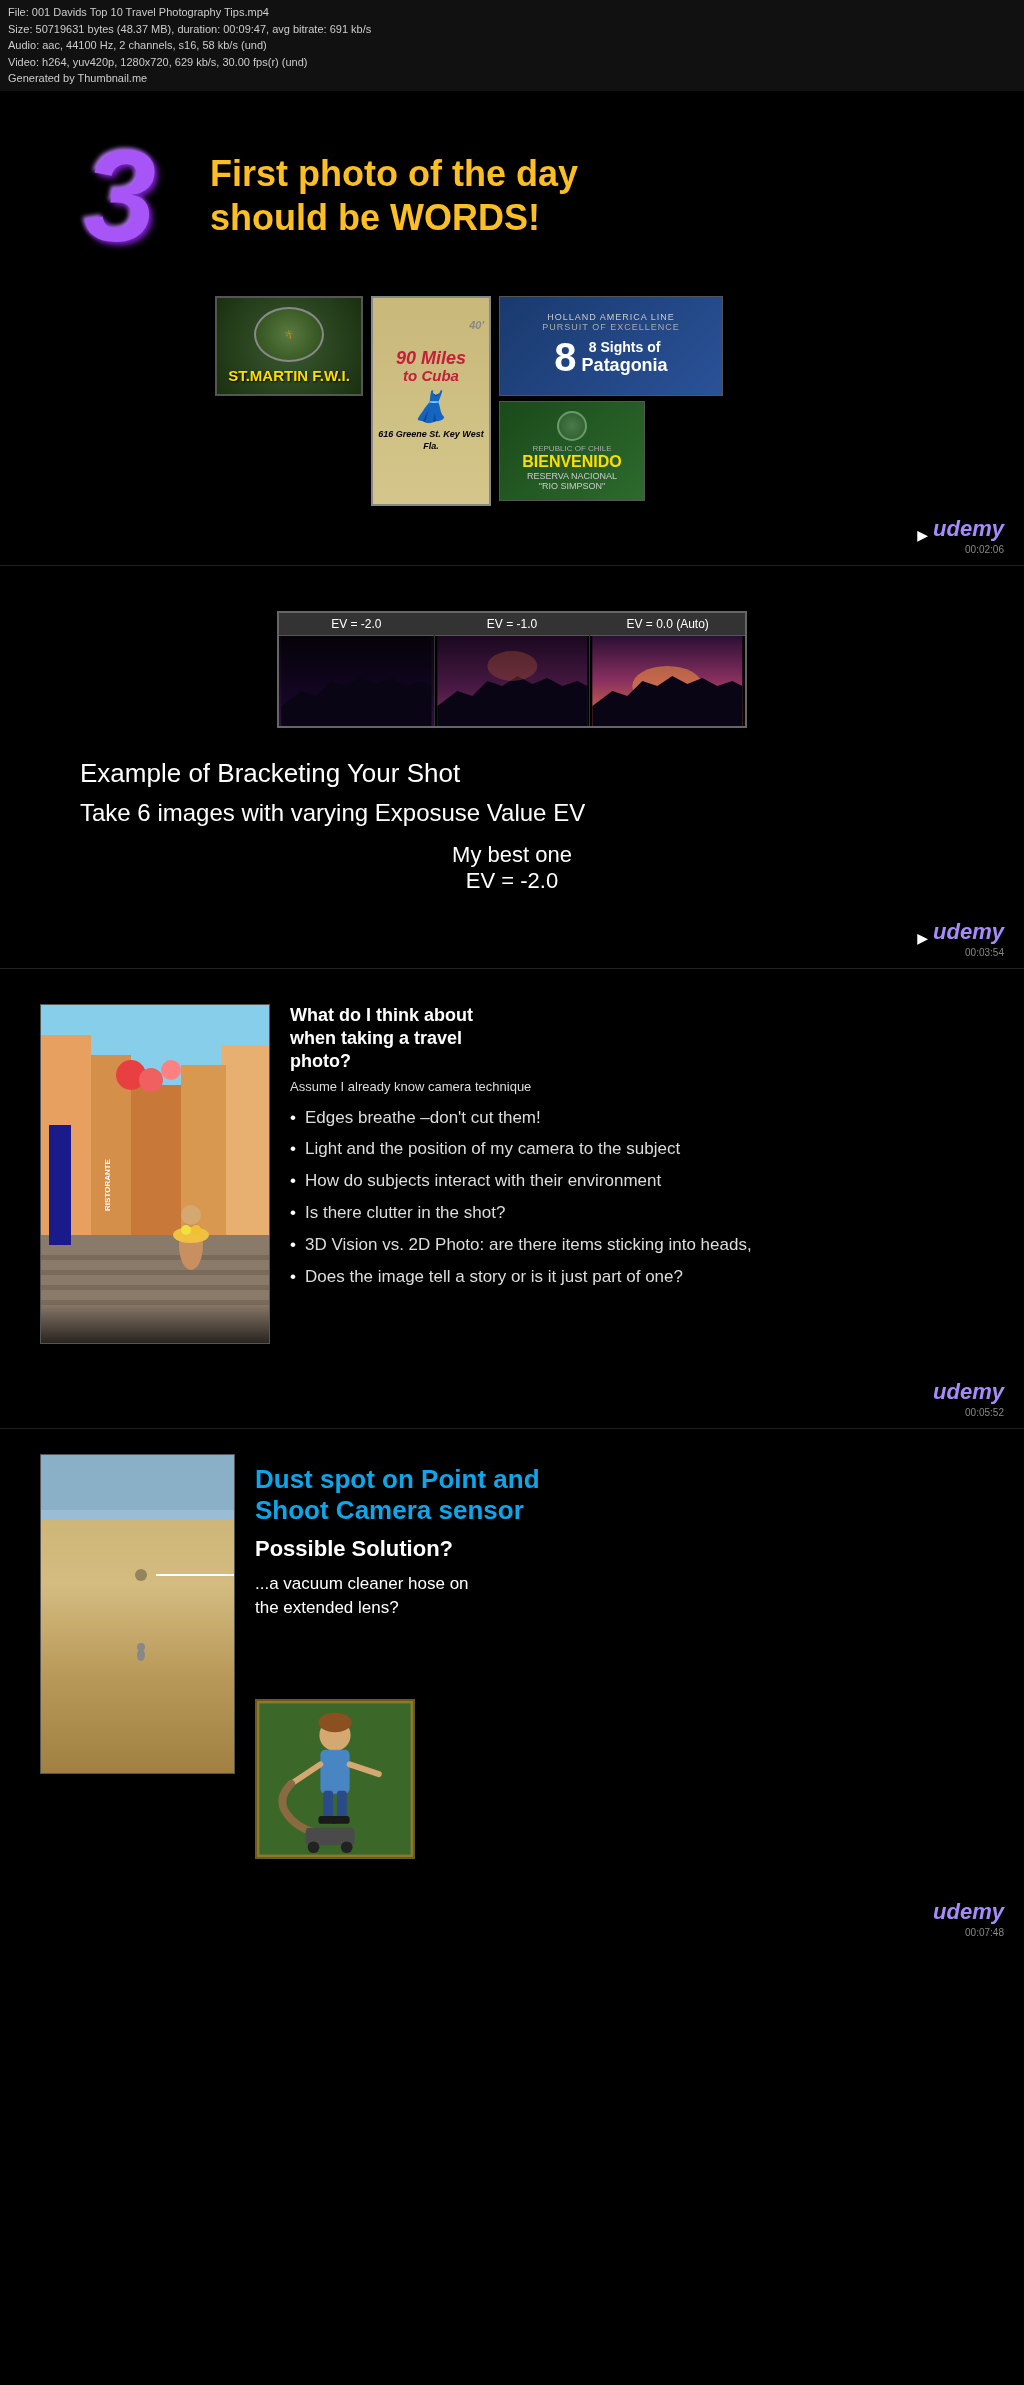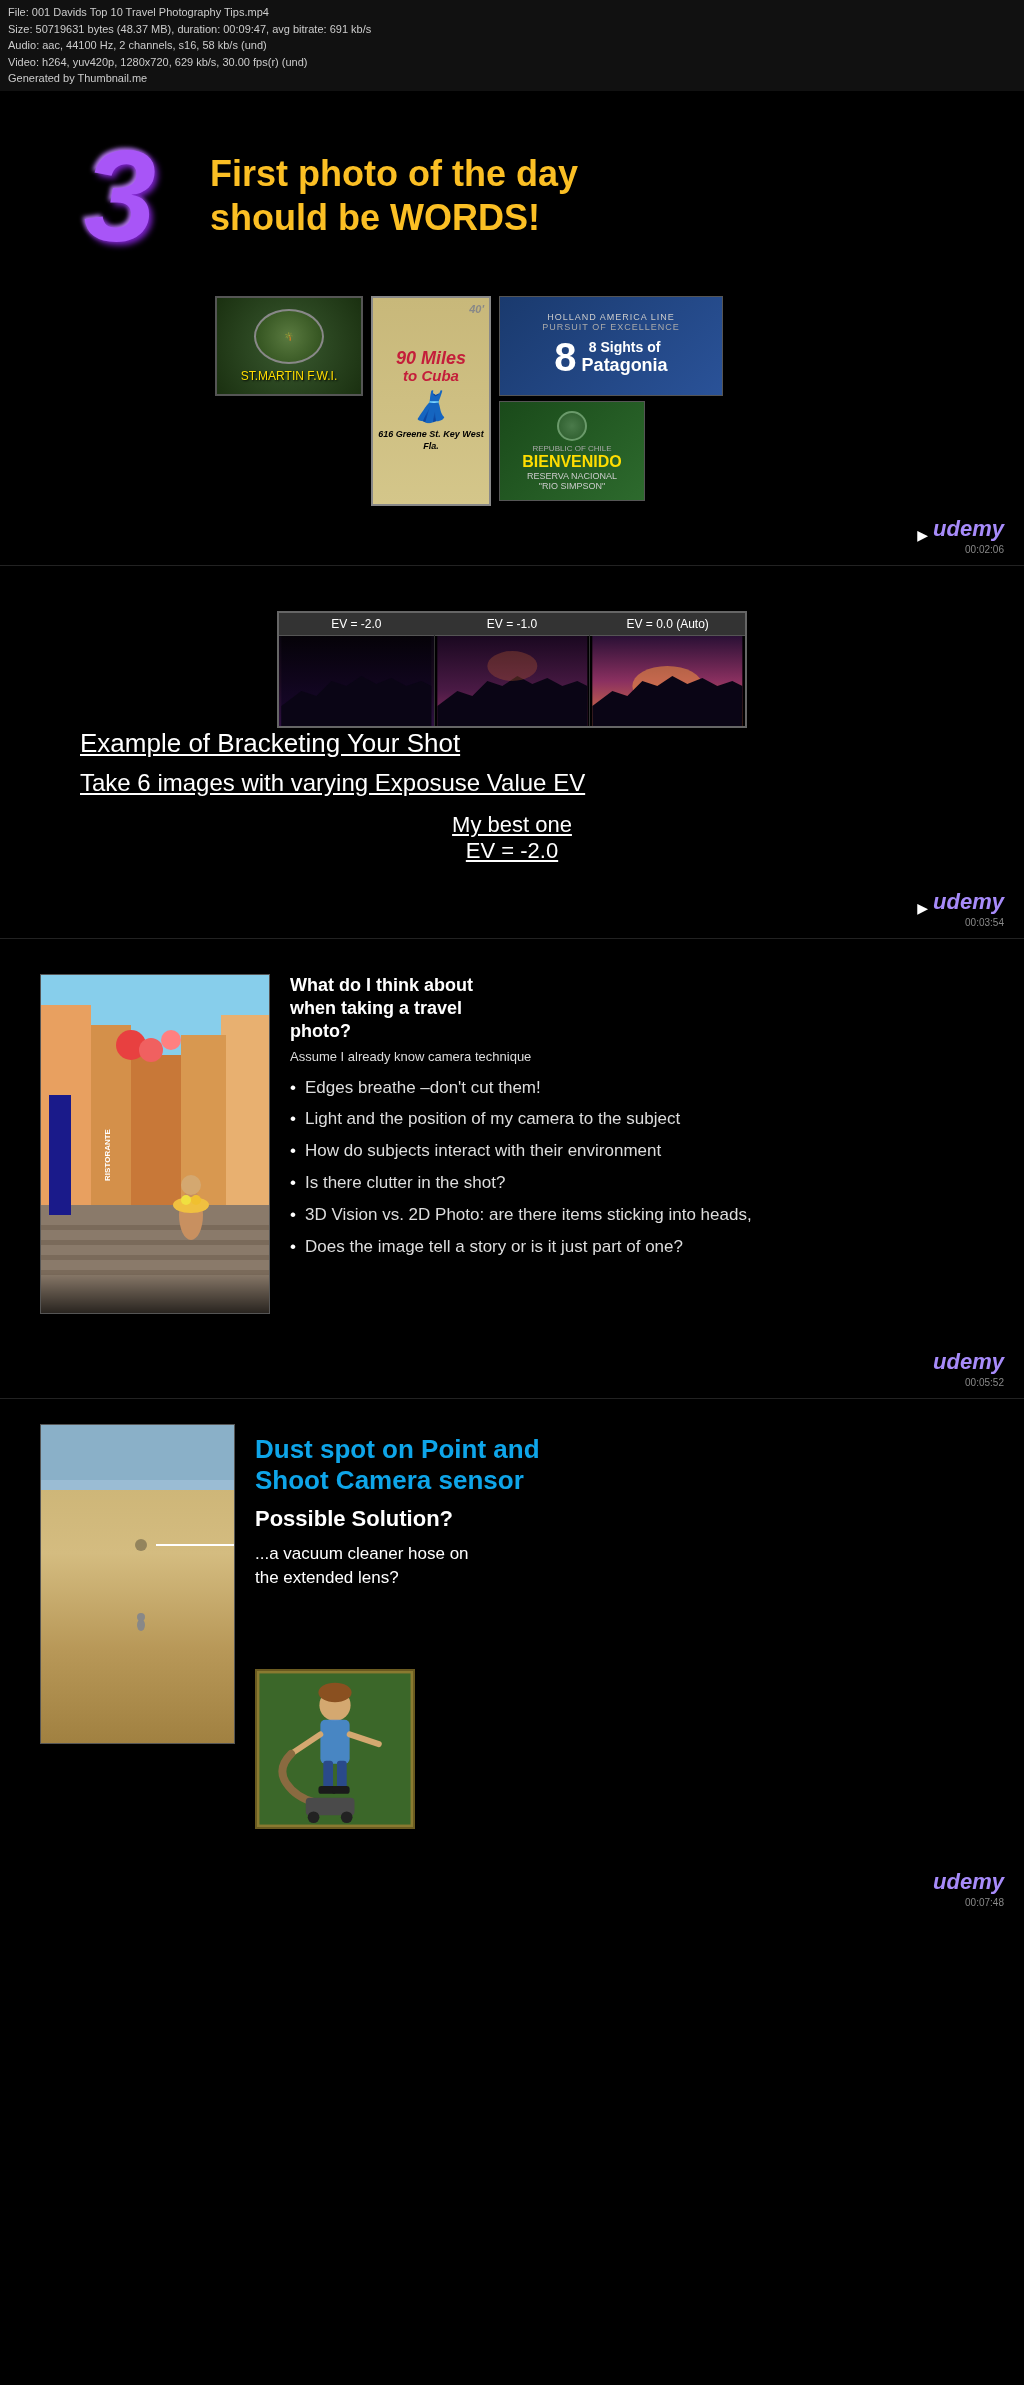--- a/index.html
+++ b/index.html
@@ -140,22 +140,22 @@
       font-size: 12px;
       text-align: center;
       padding: 4px;
       border-bottom: 1px solid #555;
     }
     .ev-dark {
       background: linear-gradient(to bottom, #0a0510, #1a0a20, #2d1040);
     }
 
     .bracketing-text {
+      margin-top: 30px;
       text-align: left;
-      text-decoration: underline;
     }
     .bracketing-title {
       font-size: 26px;
       color: #fff;
       margin-bottom: 10px;
     }
     .bracketing-subtitle {
       font-size: 24px;
       color: #fff;
       margin-bottom: 15px;
@@ -272,22 +272,22 @@
       background: radial-gradient(circle, #3a5a30, #1a3010);
       border: 2px solid #555;
       display: flex;
       flex-direction: column;
       align-items: center;
       justify-content: center;
       position: relative;
       overflow: hidden;
     }
     .stmartin-text {
-      font-size: 12px;
-      font-weight: normal;
+      font-size: 15px;
+      font-weight: bold;
       color: #ffdd00;
       text-align: center;
       text-shadow: 1px 1px 2px #000;
     }
   </style>
 </head>
 <body>
 
 <div class="file-info">
   <div>File: 001 Davids Top 10 Travel Photography Tips.mp4</div>
@@ -308,21 +308,21 @@
 <div style="display:flex; gap:8px; padding: 5px 40px 5px 215px; align-items: flex-start;">
 
   <div class="stmartin-patch">
     <div style="width:70px;height:55px;background:radial-gradient(circle,#5a7a40,#2a4a18);border-radius:50%;border:2px solid #888;margin-bottom:5px;display:flex;align-items:center;justify-content:center;">
       <div style="font-size:8px;color:#ffdd00;font-weight:bold;text-align:center;">🌴</div>
     </div>
     <div class="stmartin-text">ST.MARTIN F.W.I.</div>
   </div>
 
   <div class="cuba-sign" style="position:relative;">
-    <div style="font-size:11px;color:#888;position:absolute;top:5px;right:5px;">40'</div>
+    <div style="font-size:11px;color:#888;position:absolute;top:21px;right:5px;">40'</div>
     <div style="font-size:18px;font-weight:bold;color:#c41e3a;font-style:italic;line-height:1;">90 Miles</div>
     <div style="font-size:15px;font-weight:bold;color:#c41e3a;font-style:italic;">to Cuba</div>
 
     <div style="font-size:30px;margin:5px 0;">👗</div>
     <div style="font-size:9px;color:#000;text-align:center;line-height:1.3;">616 Greene St. Key West Fla.</div>
   </div>
 
   <div class="right-photos">
     <div class="holland-america">
       <div class="ha-title">HOLLAND AMERICA LINE</div>

